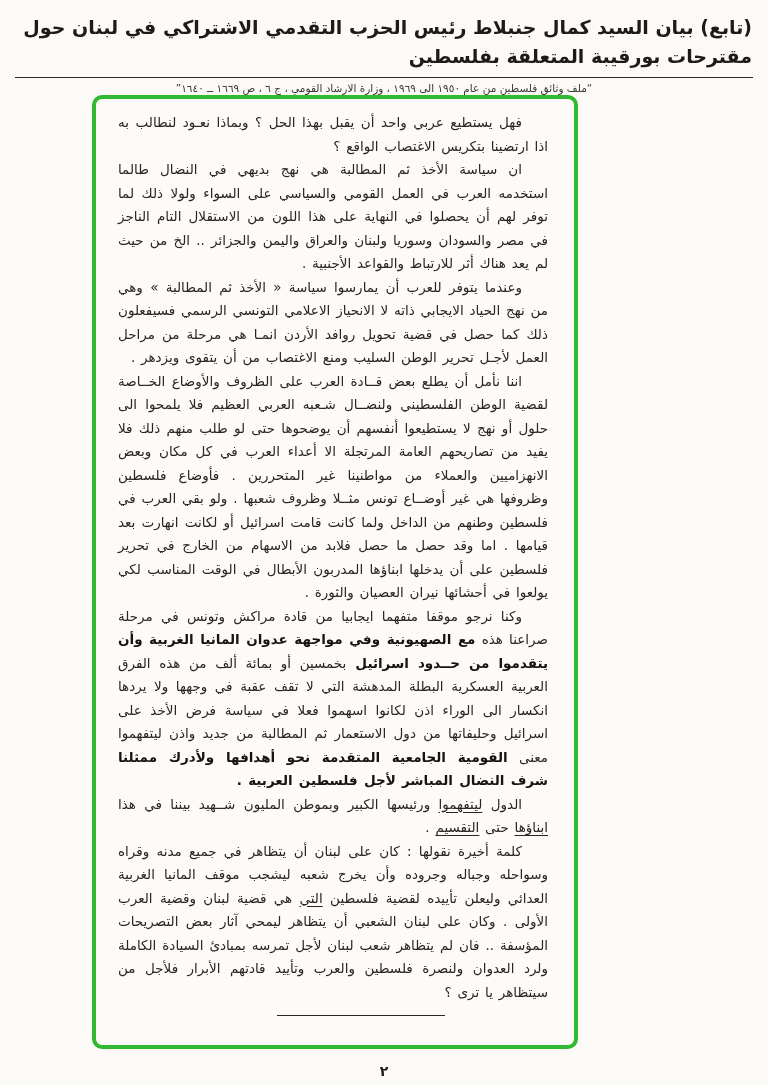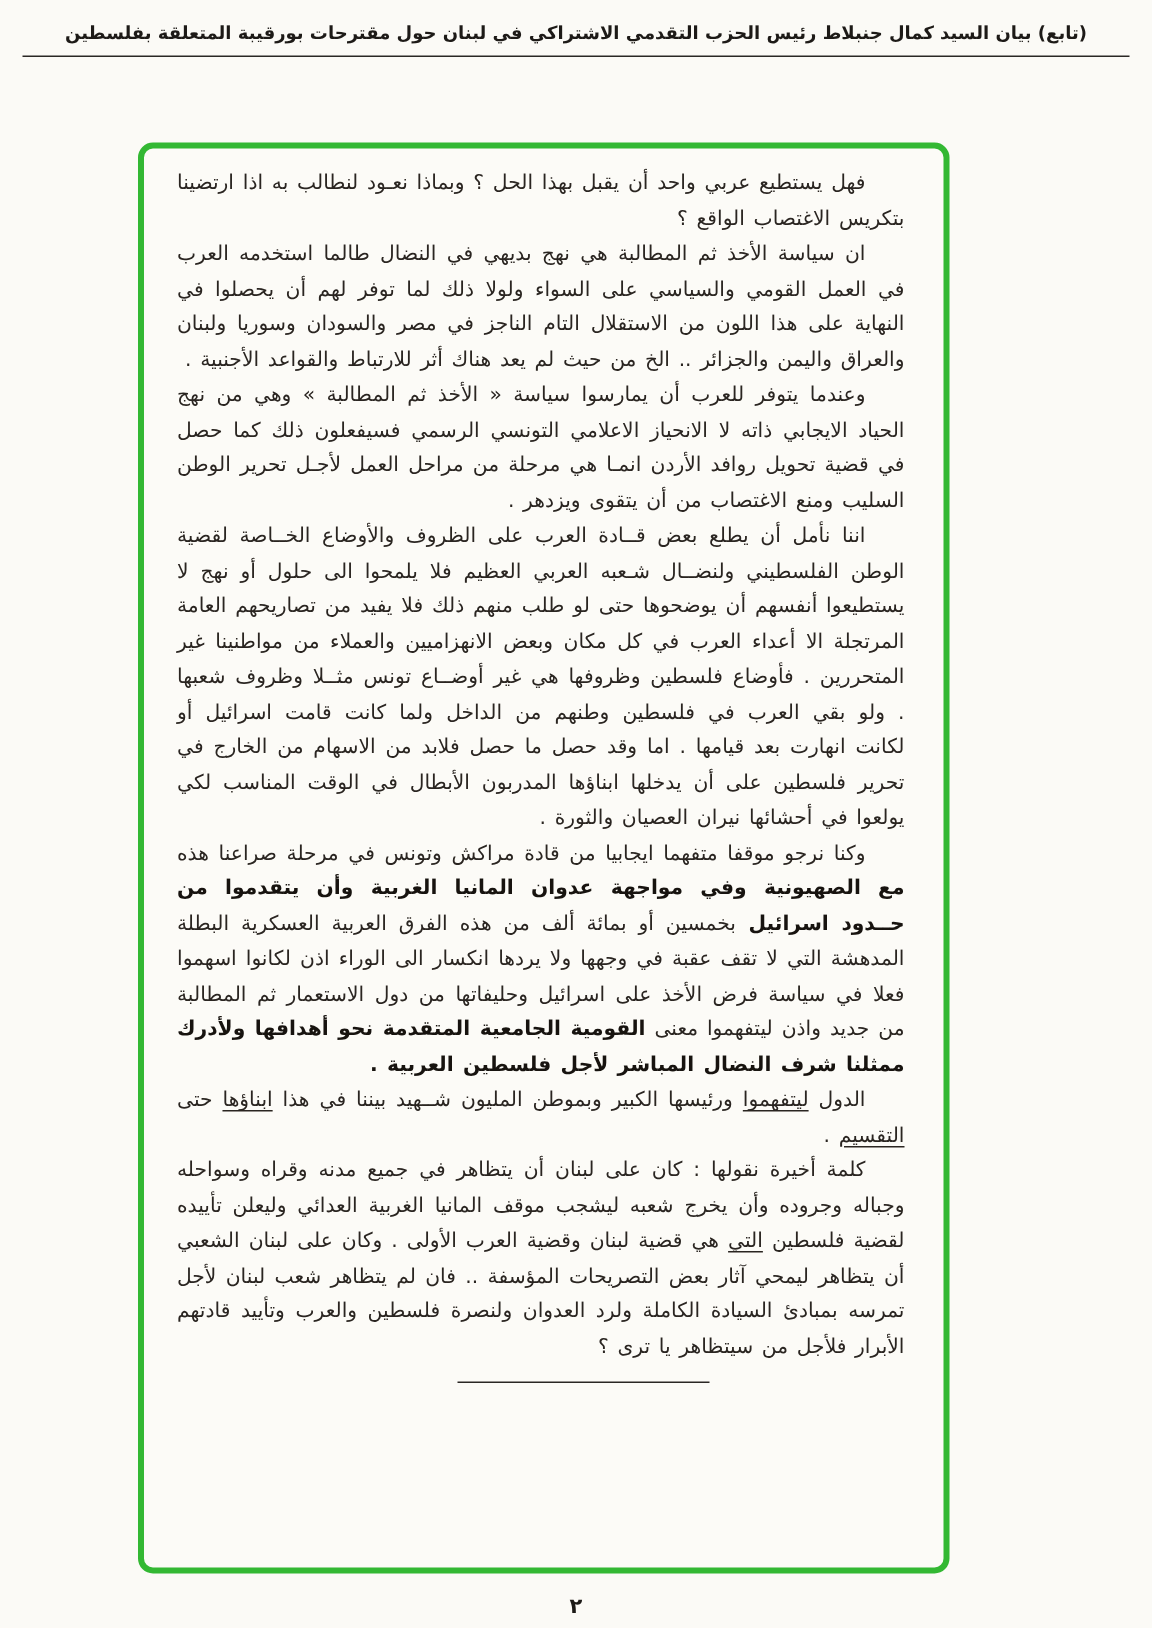--- a/index.html
+++ b/index.html
@@ -7,41 +7,42 @@
   body {
     background:#fbfaf6;
     font-family:"DejaVu Sans", sans-serif;
     color:#2a2622;
     position:relative;
     overflow:hidden;
   }
   .header { padding-top:13px; text-align:center; direction:rtl; }
   .title {
     font-weight:bold;
-    font-size:12px;
+    font-size:19px;
     line-height:1.55;
     margin:0 16px;
     color:#1d1a17;
+    text-align:right;
   }
   .header-rule {
     border-top:1.5px solid #2a2724;
     margin:5px 15px 4px 15px;
     height:0;
   }
   .source-line {
     font-size:10.5px;
     direction:rtl;
     color:#3a3631;
     letter-spacing:.2px;
   }
   .doc-frame {
     position:absolute;
     top:95px;
     left:92px;
-    width:541px;
+    width:486px;
     height:954px;
     border:4.5px solid #33b833;
     border-radius:10px;
     background:#fcfbf7;
     padding:12px 26px 0 22px;
     overflow:hidden;
   }
   .doc-body { direction:rtl; }
   .doc-para {
     font-size:13.5px;
@@ -70,20 +71,21 @@
     direction:rtl;
     color:#1d1a17;
   }
 </style>
 </head>
 <body>
 
 <div class="header">
   <div class="title">(تابع) بيان السيد كمال جنبلاط رئيس الحزب التقدمي الاشتراكي في لبنان حول مقترحات بورقيبة المتعلقة بفلسطين</div>
   <div class="header-rule"></div>
+  <div class="source-line">“ملف وثائق فلسطين من عام ١٩٥٠ الى ١٩٦٩ ، وزارة الارشاد القومي ، ج ٦ ، ص ١٦٦٩ ــ ١٦٤٠”</div>
 </div>
 
 <div class="doc-frame" style="border-color: rgb(51, 184, 51);">
   <div class="doc-body">
 
   <p class="doc-para"><span>فهل يستطيع عربي واحد أن يقبل بهذا الحل ؟ وبماذا نعـود لنطالب به اذا ارتضينا بتكريس الاغتصاب الواقع ؟</span></p>
       <p class="doc-para"><span>ان سياسة الأخذ ثم المطالبة هي نهج بديهي في النضال طالما استخدمه العرب في العمل القومي والسياسي على السواء ولولا ذلك لما توفر لهم أن يحصلوا في النهاية على هذا اللون من الاستقلال التام الناجز في مصر والسودان وسوريا ولبنان والعراق واليمن والجزائر .. الخ من حيث لم يعد هناك أثر للارتباط والقواعد الأجنبية .</span></p>
       <p class="doc-para"><span>وعندما يتوفر للعرب أن يمارسوا سياسة « الأخذ ثم المطالبة » وهي من نهج الحياد الايجابي ذاته لا الانحياز الاعلامي التونسي الرسمي فسيفعلون ذلك كما حصل في قضية تحويل روافد الأردن انمـا هي مرحلة من مراحل العمل لأجـل تحرير الوطن السليب ومنع الاغتصاب من أن يتقوى ويزدهر .</span></p>
       <p class="doc-para"><span>اننا نأمل أن يطلع بعض قــادة العرب على الظروف والأوضاع الخــاصة لقضية الوطن الفلسطيني ولنضــال شـعبه العربي العظيم فلا يلمحوا الى حلول أو نهج لا يستطيعوا أنفسهم أن يوضحوها حتى لو طلب منهم ذلك فلا يفيد من تصاريحهم العامة المرتجلة الا أعداء العرب في كل مكان وبعض الانهزاميين والعملاء من مواطنينا غير المتحررين . فأوضاع فلسطين وظروفها هي غير أوضــاع تونس مثــلا وظروف شعبها . ولو بقي العرب في فلسطين وطنهم من الداخل ولما كانت قامت اسرائيل أو لكانت انهارت بعد قيامها . اما وقد حصل ما حصل فلابد من الاسهام من الخارج في تحرير فلسطين على أن يدخلها ابناؤها المدربون الأبطال في الوقت المناسب لكي يولعوا في أحشائها نيران العصيان والثورة .</span></p>
       <p class="doc-para"><span>وكنا نرجو موقفا متفهما ايجابيا من قادة مراكش وتونس في مرحلة صراعنا هذه </span><span class="seg-bold">مع الصهيونية وفي مواجهة عدوان المانيا الغربية وأن يتقدموا من حــدود اسرائيل </span><span>بخمسين أو بمائة ألف من هذه الفرق العربية العسكرية البطلة المدهشة التي لا تقف عقبة في وجهها ولا يردها انكسار الى الوراء اذن لكانوا اسهموا فعلا في سياسة فرض الأخذ على اسرائيل وحليفاتها من دول الاستعمار ثم المطالبة من جديد واذن ليتفهموا معنى </span><span class="seg-bold">القومية الجامعية المتقدمة نحو أهدافها ولأدرك ممثلنا شرف النضال المباشر لأجل فلسطين العربية .</span></p>

